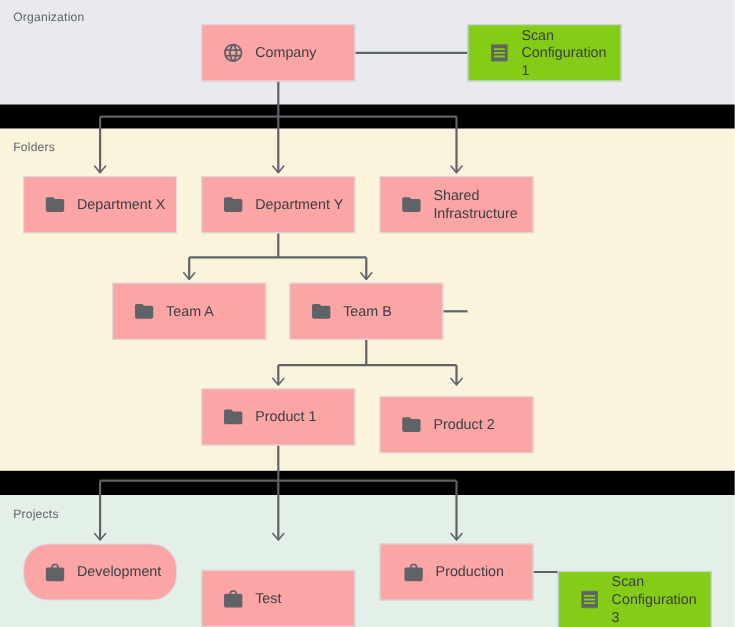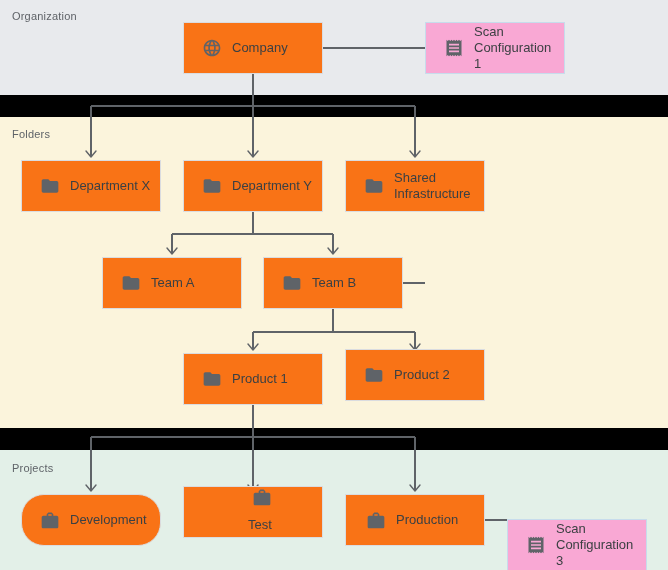--- a/index.html
+++ b/index.html
@@ -49,29 +49,29 @@
     fill: none;
     stroke-linecap: round;
     stroke-linejoin: round;
   }
 
   .node {
     position: absolute;
     width: 140px;
     height: 52px;
     box-sizing: border-box;
-    background: #f97316;
+    background: #fca5a5;
     border: 1px solid #dadce0;
     display: flex;
     align-items: center;
     padding-left: 18px;
     gap: 10px;
   }
   .node.scan-config {
-    background: #f9a8d4;
+    background: #84cc16;
     border-color: #c7dcec;
   }
   .node .icon {
     flex: 0 0 auto;
     width: 20px;
     height: 20px;
     display: block;
   }
   .node .icon svg { display: block; width: 20px; height: 20px; fill: #5f6368; }
   .node .label {
@@ -84,23 +84,23 @@
   
   .n-company      { left: 183px; top: 22px; }
   .n-scan1        { left: 425px; top: 22px; }
   .n-deptx        { left: 21px;  top: 160px; }
   .n-depty        { left: 183px; top: 160px; }
   .n-shared       { left: 345px; top: 160px; }
   .n-teama        { left: 102px; top: 257px; }
   .n-teamb        { left: 263px; top: 257px; }
   .n-scan2        { left: 425px; top: 257px; }
   .n-product1     { left: 183px; top: 353px; }
-  .n-product2     { left: 345px; top: 349px; text-align: center; }
+  .n-product2     { left: 345px; top: 360px; text-align: center; }
   .n-development  { left: 21px;  top: 494px; border-radius: 23px; }
-  .n-test         { left: 183px; top: 486px; flex-direction: column; }
+  .n-test         { left: 183px; top: 518px; }
   .n-production   { left: 345px; top: 494px; padding-left: 20px; }
   .n-scan3        { left: 507px; top: 494px; margin-top: 25px; }
 </style>
 </head>
 <body>
 
 <div class="canvas">
 
   <div class="section section-organization"></div>
   <div class="section band-1"></div>

